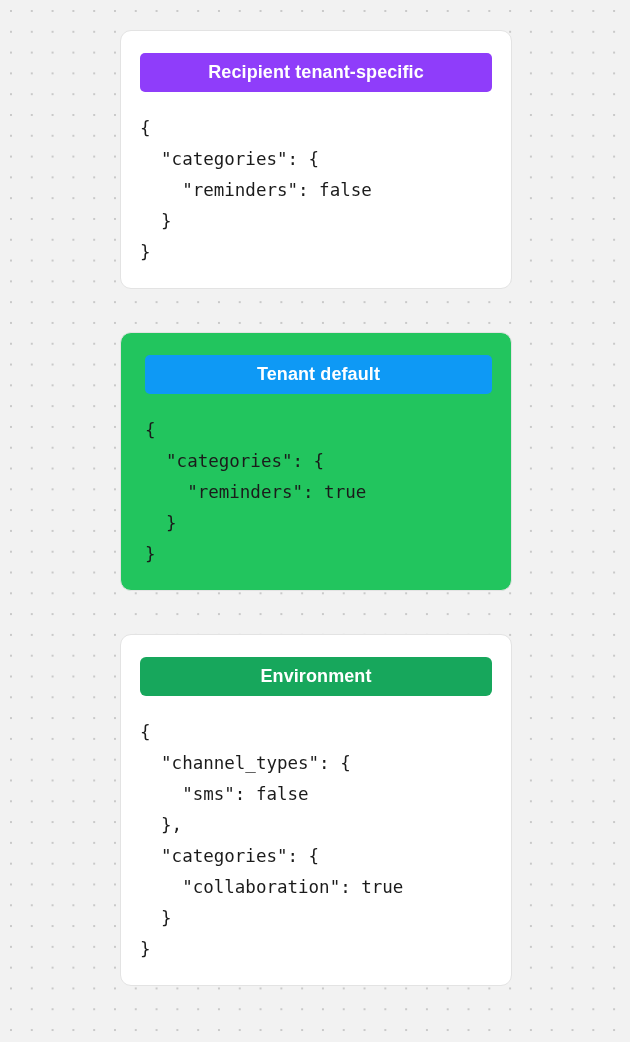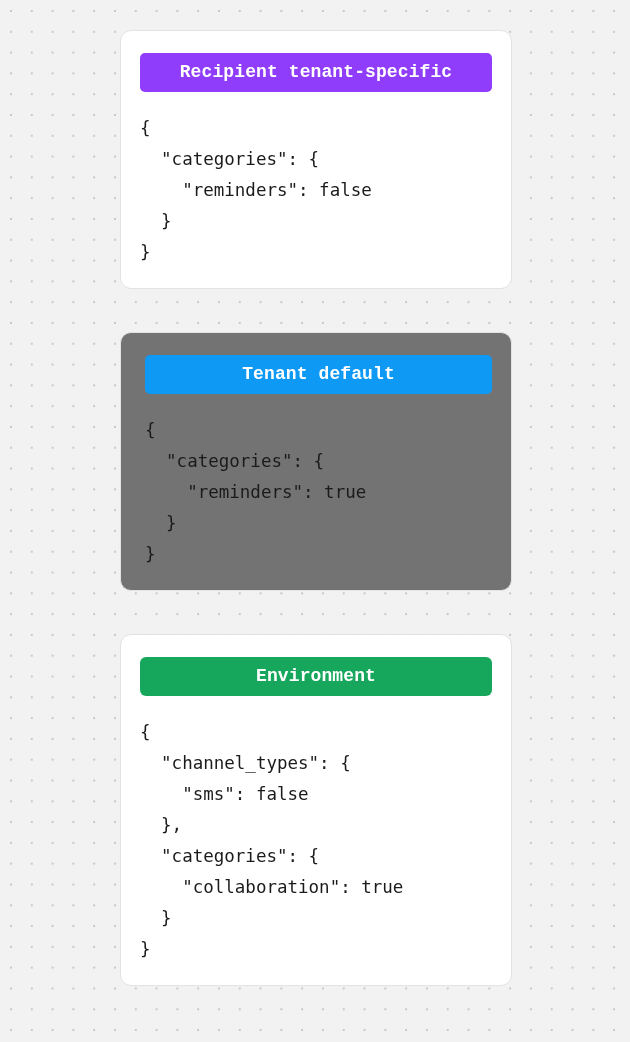--- a/index.html
+++ b/index.html
@@ -31,21 +31,21 @@
     background: #ffffff;
     border: 1px solid #e3e3e3;
     border-radius: 11px;
     box-sizing: border-box;
     padding: 22px 19px 20px 19px;
   }
   .badge {
     display: block;
     border-radius: 5px;
     color: #ffffff;
-    font-family: Liberation Mono, monospace;
+    font-family: Liberation Sans, sans-serif;
     font-size: 18px;
     font-weight: 700;
     letter-spacing: 0.1px;
     text-align: center;
     padding: 10px 8px 11px 8px;
     line-height: 1.0;
     white-space: nowrap;
     overflow: hidden;
   }
   .code {
@@ -66,21 +66,21 @@
 
   <div class="card" style="background: rgb(255, 255, 255); border-color: rgb(227, 227, 227);">
     <div class="badge" style="background-color: rgb(143, 61, 250);">Recipient tenant-specific</div>
     <pre class="code" style="color: rgb(27, 27, 27);">{
   "categories": {
     "reminders": false
   }
 }</pre>
   </div>
 
-  <div class="card" style="background: #737373; border-color: rgb(227, 227, 227); padding-left: 24px;">
+  <div class="card" style="background: #22c55e; border-color: rgb(227, 227, 227); padding-left: 24px;">
     <div class="badge" style="background-color: rgb(14, 153, 245);">Tenant default</div>
     <pre class="code" style="color: rgb(27, 27, 27);">{
   "categories": {
     "reminders": true
   }
 }</pre>
   </div>
 
   <div class="card" style="background: rgb(255, 255, 255); border-color: rgb(227, 227, 227);">
     <div class="badge" style="background-color: rgb(23, 167, 92); border-radius: 6px;">Environment</div>

